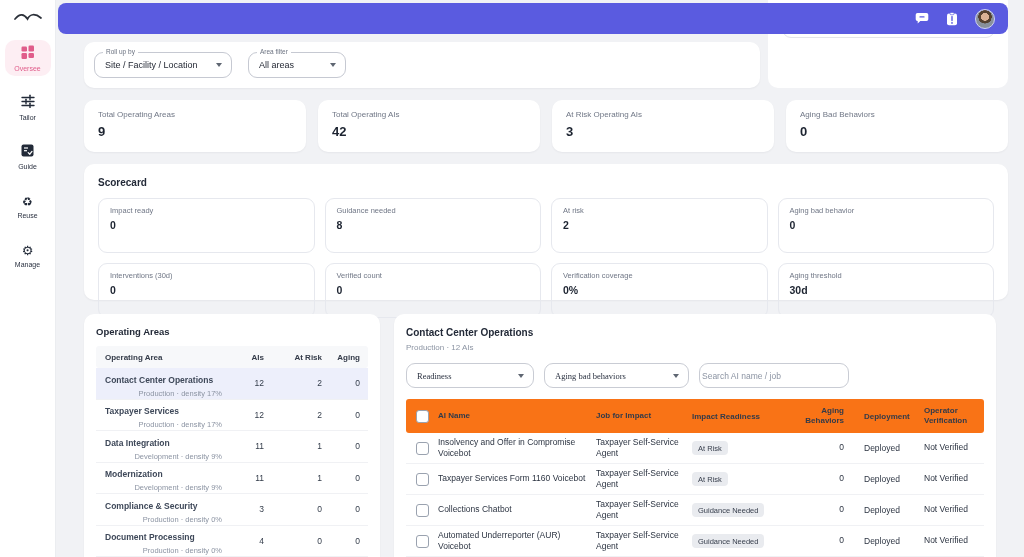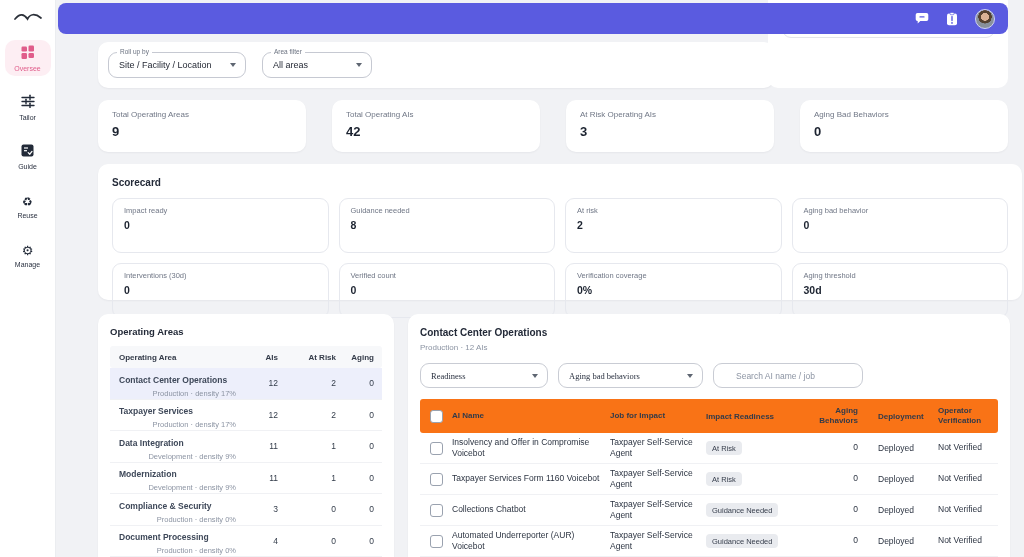--- a/index.html
+++ b/index.html
@@ -18,29 +18,29 @@
   .uni-icon { font-family:"DejaVu Sans",sans-serif; font-size:12px; color:#222a38; }
 
   
   .topbar { position:absolute; left:58px; top:3px; width:950px; height:31px; background:#5a5be0; border-radius:8px; z-index:10; display:flex; align-items:center; justify-content:flex-end; gap:17px; padding-right:13px; }
   .avatar { width:20px; height:20px; border-radius:50%; border:1px solid #cfd2f5; background:
     radial-gradient(circle at 50% 38%, #d9b195 0 27%, #54402f 28% 46%, #88909b 47% 100%); }
 
   
   .main { position:absolute; left:84px; top:0; width:924px; height:557px; }
 
-  .card { background:#fff; border-radius:10px; box-shadow:0 1px 2px rgba(18,24,40,.05);margin-left:14px; }
+  .card { background:#fff; border-radius:10px; box-shadow:0 1px 2px rgba(18,24,40,.05); }
 
   
   .filter-card { position:absolute; left:0; top:42px; width:676px; height:46px; display:flex; align-items:center; gap:16px; padding-left:10px; }
   .mui-select { position:relative; height:26px; border:1px solid #c6c9d2; border-radius:9px; background:#fff; display:flex; align-items:center; justify-content:space-between; padding:0 9px 0 10px; cursor:pointer; }
   .flabel { position:absolute; top:-5px; left:8px; background:#fff; padding:0 3px; font-size:6.5px; color:#6b7280; white-space:nowrap; }
   .fvalue { font-size:9px; color:#1f2430; white-space:nowrap; }
   .chev { width:0; height:0; border-left:3.5px solid transparent; border-right:3.5px solid transparent; border-top:4px solid #5f6672; margin-left:10px; }
-  .w-roll { width:138px; } .w-window { width:100px; } .w-area { width:110px; }
+  .w-roll { width:138px; } .w-window { width:100px; } .w-area { width:98px; }
 
   .top-right-card { position:absolute; left:684px; top:-8px; width:240px; height:96px; background:#fff; border-radius:10px; z-index:1; }
   .tr-outline { position:absolute; left:14px; right:13px; top:16px; height:30px; border:1px solid #e3e5ea; border-radius:9px; }
 
   
   .kpi-row { position:absolute; left:0; top:100px; width:924px; display:flex; gap:12px; }
   .kpi-card { flex:1; height:52px; padding:10px 14px; }
   .kpi-label { font-size:8px; color:#707786; }
   .kpi-value { font-size:13px; font-weight:700; color:#1c2330; margin-top:5px; }
 
@@ -67,21 +67,21 @@
   .a-num { font-size:8.5px; color:#333c4a; }
 
   
   .detail-card { position:absolute; left:310px; top:314px; width:602px; height:260px; padding:13px 12px 0; }
   .d-title { font-size:10px; font-weight:700; color:#232a38; }
   .d-sub { font-size:8px; color:#8c94a3; margin-top:5px; }
   .d-filters { margin-top:11px; display:flex; gap:10px; }
   .d-select { height:25px; border:1px solid #c9ccd4; border-radius:9px; background:#fff; display:flex; align-items:center; justify-content:space-between; padding:0 9px 0 10px; cursor:pointer; }
   .d-select .fvalue { font-size:8.5px; color:#2a3140;font-family:Liberation Serif, serif; }
   .w-read { width:128px; } .w-aging { width:145px; }
-  .d-search { width:150px; height:25px; border:1px solid #c9ccd4; border-radius:9px; font-size:8.5px; padding:0 22px; color:#2a3140; font-family:"Liberation Sans","DejaVu Sans",sans-serif; outline:none; }
+  .d-search { width:150px; height:25px; border:1px solid #c9ccd4; border-radius:9px; font-size:8.5px; padding:0 2px; color:#2a3140; font-family:"Liberation Sans","DejaVu Sans",sans-serif; outline:none; }
   .d-search::placeholder { color:#8c94a3; }
 
   .dt-header { margin-top:11px; display:flex; align-items:center; min-height:34px; background:#f97316; border-radius:3px; font-size:8px; font-weight:700; color:#343b49; }
   .dt-row { display:flex; align-items:center; min-height:31px; border-bottom:1px solid #f0f1f4; font-size:8.5px; color:#2c3442; }
   .col-chk { width:32px; display:flex; justify-content:center; }
   .checkbox { width:13px; height:13px; border:1px solid #9aa2af; border-radius:3px; background:#fff; cursor:pointer; }
   .col-name { width:158px; padding-right:10px; line-height:1.35; }
   .col-job { width:96px; padding-right:8px; line-height:1.35; }
   .col-ready { width:104px; }
   .col-agb { width:54px; text-align:right; padding-right:6px; line-height:1.3; }

